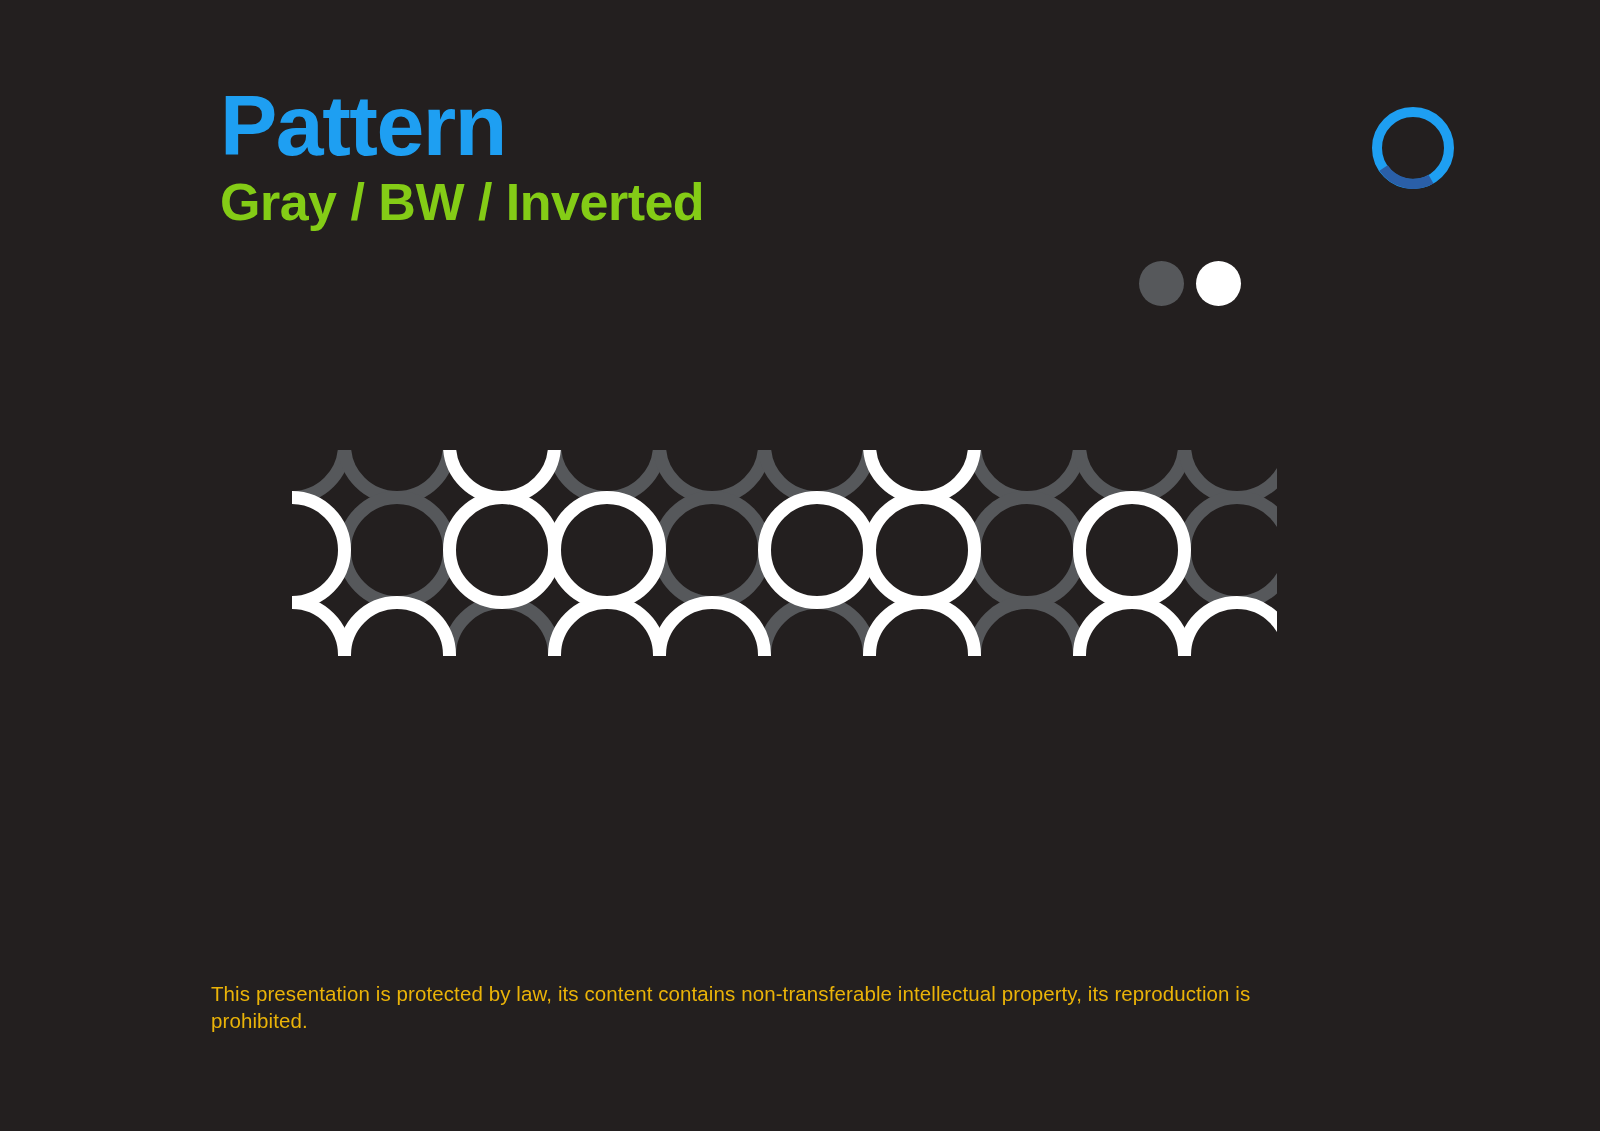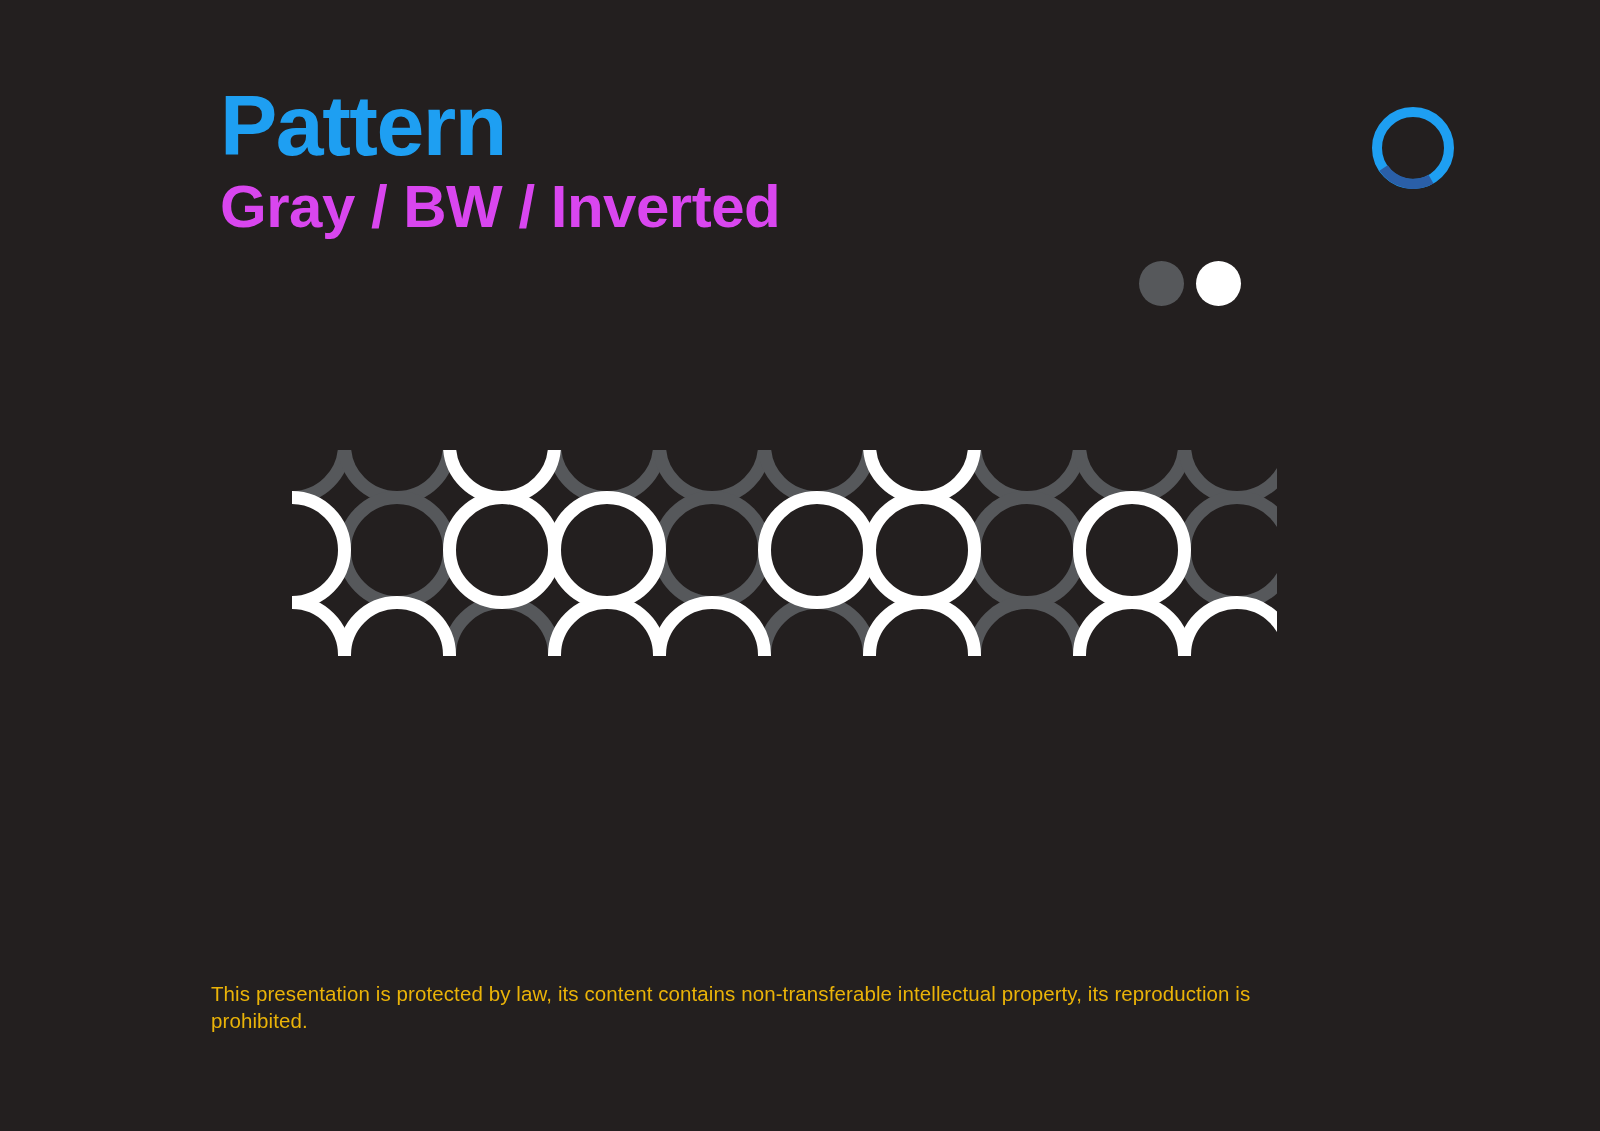--- a/index.html
+++ b/index.html
@@ -34,25 +34,25 @@
     font-weight: bold;
     line-height: 0.92;
     letter-spacing: -1.5px;
     color: #1e9ff2;
     margin: 0;
     padding: 0;
     white-space: nowrap;
   }
   #page-subtitle {
     font-family: "Liberation Sans", sans-serif;
-    font-size: 60px;
+    font-size: 52px;
     font-weight: bold;
     line-height: 1.05;
     letter-spacing: -0.5px;
-    color: #d946ef;
+    color: #84cc16;
     margin: 10px 0 0 0;
     padding: 0;
     white-space: nowrap;
   }
 
   
   #ring-logo {
     position: absolute;
     left: 1368px;
     top: 103px;

